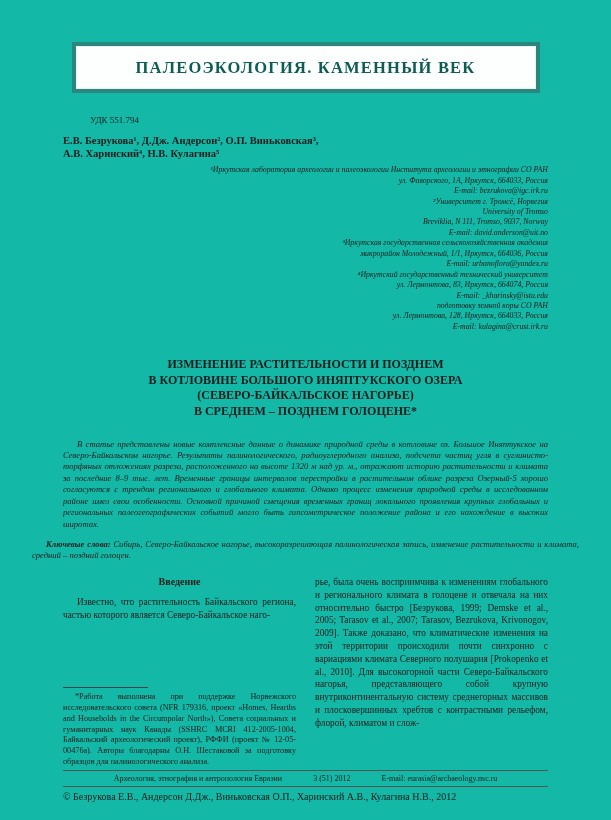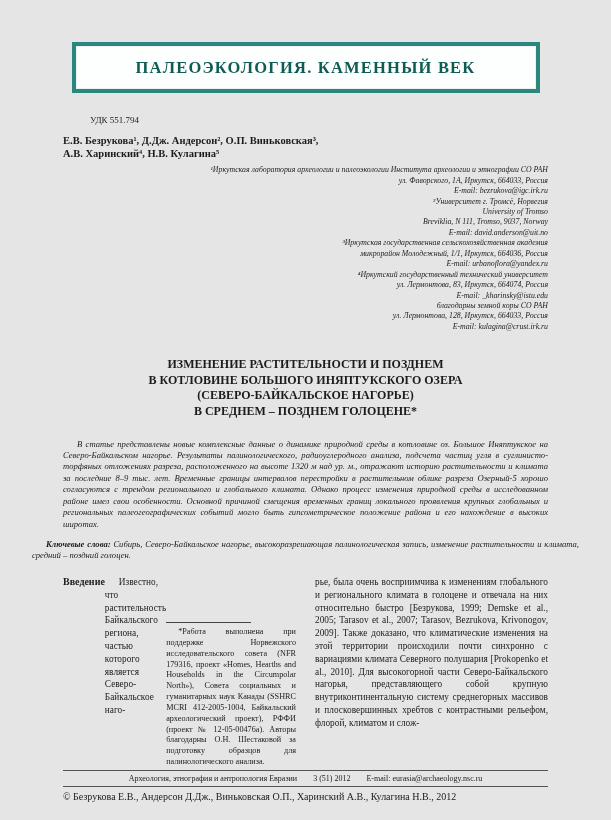--- a/index.html
+++ b/index.html
@@ -2,21 +2,21 @@
 <html lang="ru"><head>
 <meta charset="utf-8">
 <style>
   * { margin: 0; padding: 0; box-sizing: border-box; }
   html, body { background: #ffffff; }
   .page {
     position: relative;
     width: 611px;
     height: 820px;
     margin: 0 auto;
-    background: #e5e5e5;
+    background: #14b8a6;
     font-family: "Liberation Serif", "DejaVu Serif", serif;
     color: #1c1c1c;
     overflow: hidden;
   }
   
   .banner {
     margin: 42px auto 0;
     width: 468px;
     border: 4px solid #2b877d;
     box-shadow: inset 0 0 0 1px #e9f2f1;
@@ -76,21 +76,21 @@
   }
   .keywords .kw-label { font-weight: bold; }
   
   .columns {
     margin: 14px 63px 0;
     display: flex;
     gap: 19px;
     height: 192px;
   }
   .col { width: 233px; }
-  .col-left { display: flex; flex-direction: row; }
+  .col-left { display: flex; flex-direction: column; }
   .intro-heading {
     text-align: center;
     font-weight: bold;
     font-size: 10px;
     margin-bottom: 9px;
   }
   .body-par {
     font-size: 9.3px;
     line-height: 1.38;
     text-align: justify;
@@ -113,21 +113,21 @@
   .footer {
     position: absolute;
     left: 63px;
     right: 63px;
     bottom: 18px;
   }
   .footer-rule { height: 1px; background: #555; }
   .footer-line {
     display: flex;
     justify-content: center;
-    gap: 16px;
+    gap: 31px;
     font-size: 8px;
     padding: 3px 0;
   }
   .copyright {
     margin-top: 4px;
     text-align: left;
     font-size: 10px;
   }
 </style>
 </head>
@@ -153,21 +153,21 @@
       <div>²Университет г. Тромсё, Норвегия</div>
       <div>University of Tromso</div>
       <div>Breviklia, N 111, Tromso, 9037, Norway</div>
       <div>E-mail: david.anderson@uit.no</div>
       <div>³Иркутская государственная сельскохозяйственная академия</div>
       <div>микрорайон Молодежный, 1/1, Иркутск, 664036, Россия</div>
       <div>E-mail: urbanoflora@yandex.ru</div>
       <div>⁴Иркутский государственный технический университет</div>
       <div>ул. Лермонтова, 83, Иркутск, 664074, Россия</div>
       <div>E-mail: _kharinsky@istu.edu</div>
-      <div>благодарны земной коры СО РАН</div>
+      <div>подготовку земной коры СО РАН</div>
       <div>ул. Лермонтова, 128, Иркутск, 664033, Россия</div>
       <div>E-mail: kulagina@crust.irk.ru</div>
     </div>
 
   <div class="article-title">
       <div>ИЗМЕНЕНИЕ РАСТИТЕЛЬНОСТИ И ПОЗДНЕМ</div>
       <div>В КОТЛОВИНЕ БОЛЬШОГО ИНЯПТУКСКОГО ОЗЕРА</div>
       <div>(СЕВЕРО-БАЙКАЛЬСКОЕ НАГОРЬЕ)</div>
       <div>В СРЕДНЕМ – ПОЗДНЕМ ГОЛОЦЕНЕ*</div>
     </div>

